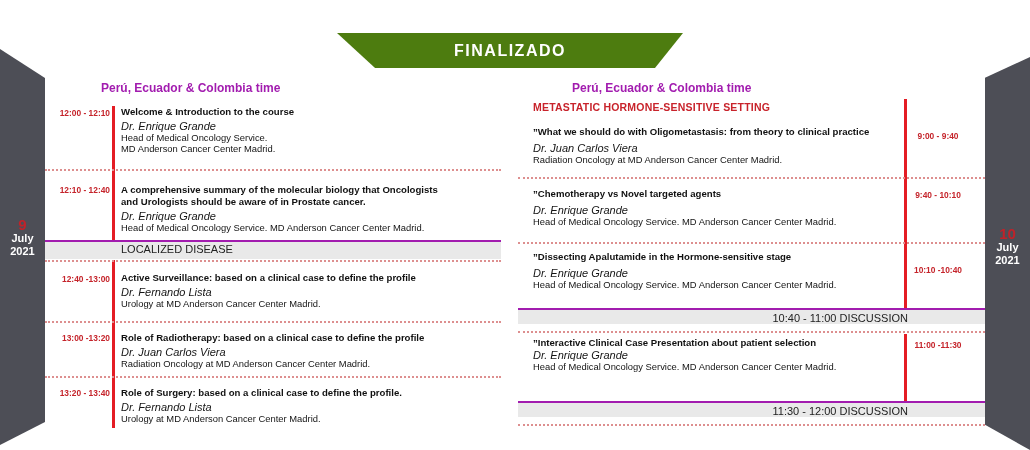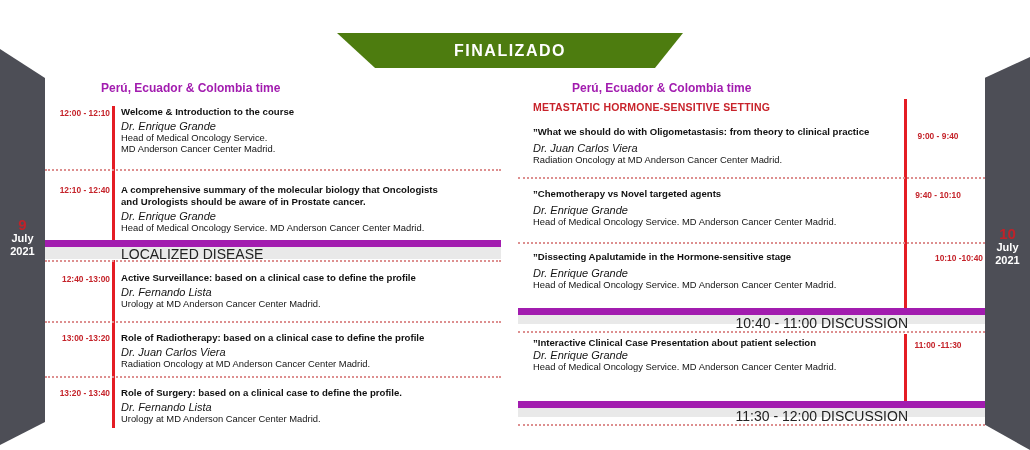--- a/index.html
+++ b/index.html
@@ -37,22 +37,22 @@
   .setting-header{color:#c8232b; font-weight:bold; font-size:10.5px; letter-spacing:.2px; white-space:nowrap;}
 
   
   .redbar{width:3px; background:#e41c24;}
   .dotted{height:0; border-top:2px dotted #dd8f8f;}
   .dotted-l{left:45px; width:456px;}
   .dotted-r{left:518px; width:467px;}
 
   
   .band{
-    background:#e9e9e9; border-top:7px solid #a21caf; box-sizing:border-box;
-    font-size:14px; color:#222222; white-space:nowrap;
+    background:#e9e9e9; border-top:2px solid #a21caf; box-sizing:border-box;
+    font-size:11px; color:#222222; white-space:nowrap;
   }
   .band-l{left:45px; top:240px; width:456px; height:19px; line-height:15px; padding-left:76px;}
   .band-r{left:518px; width:467px; height:16px; line-height:16px; text-align:right; padding-right:77px;}
 
   
   .time{color:#c5242b; font-weight:bold; font-size:8.4px; white-space:nowrap;}
   .time-l{left:38px; width:72px; text-align:right;}
   .time-r{left:906px; width:64px; text-align:center;}
   .content{line-height:11px;}
   .content-l{left:121px; width:380px;}
@@ -150,21 +150,21 @@
     <div class="affil">Head of Medical Oncology Service. MD Anderson Cancer Center Madrid.</div>
   </div>
   <div class="abs time time-r" style="top:190px;">9:40 - 10:10</div>
   <div class="abs dotted dotted-r" style="top:242px;"></div>
 
   <div class="abs content content-r" style="top:251px;">
     <div class="title-line">”Dissecting Apalutamide in the Hormone-sensitive stage</div>
     <div class="speaker" style="margin-top:5px;">Dr. Enrique Grande</div>
     <div class="affil">Head of Medical Oncology Service. MD Anderson Cancer Center Madrid.</div>
   </div>
-  <div class="abs time time-r" style="top:253px;margin-left:21px;">10:10 -10:40</div>
+  <div class="abs time time-r" style="top:265px;">10:10 -10:40</div>
 
   <div class="abs band band-r" style="top:308px;">10:40 - 11:00 DISCUSSION</div>
   <div class="abs dotted dotted-r" style="top:331px;"></div>
 
   <div class="abs content content-r" style="top:337px;">
     <div class="title-line">”Interactive Clinical Case Presentation about patient selection</div>
     <div class="speaker" style="margin-top:1.5px;">Dr. Enrique Grande</div>
     <div class="affil">Head of Medical Oncology Service. MD Anderson Cancer Center Madrid.</div>
   </div>
   <div class="abs time time-r" style="top:340px;">11:00 -11:30</div>

